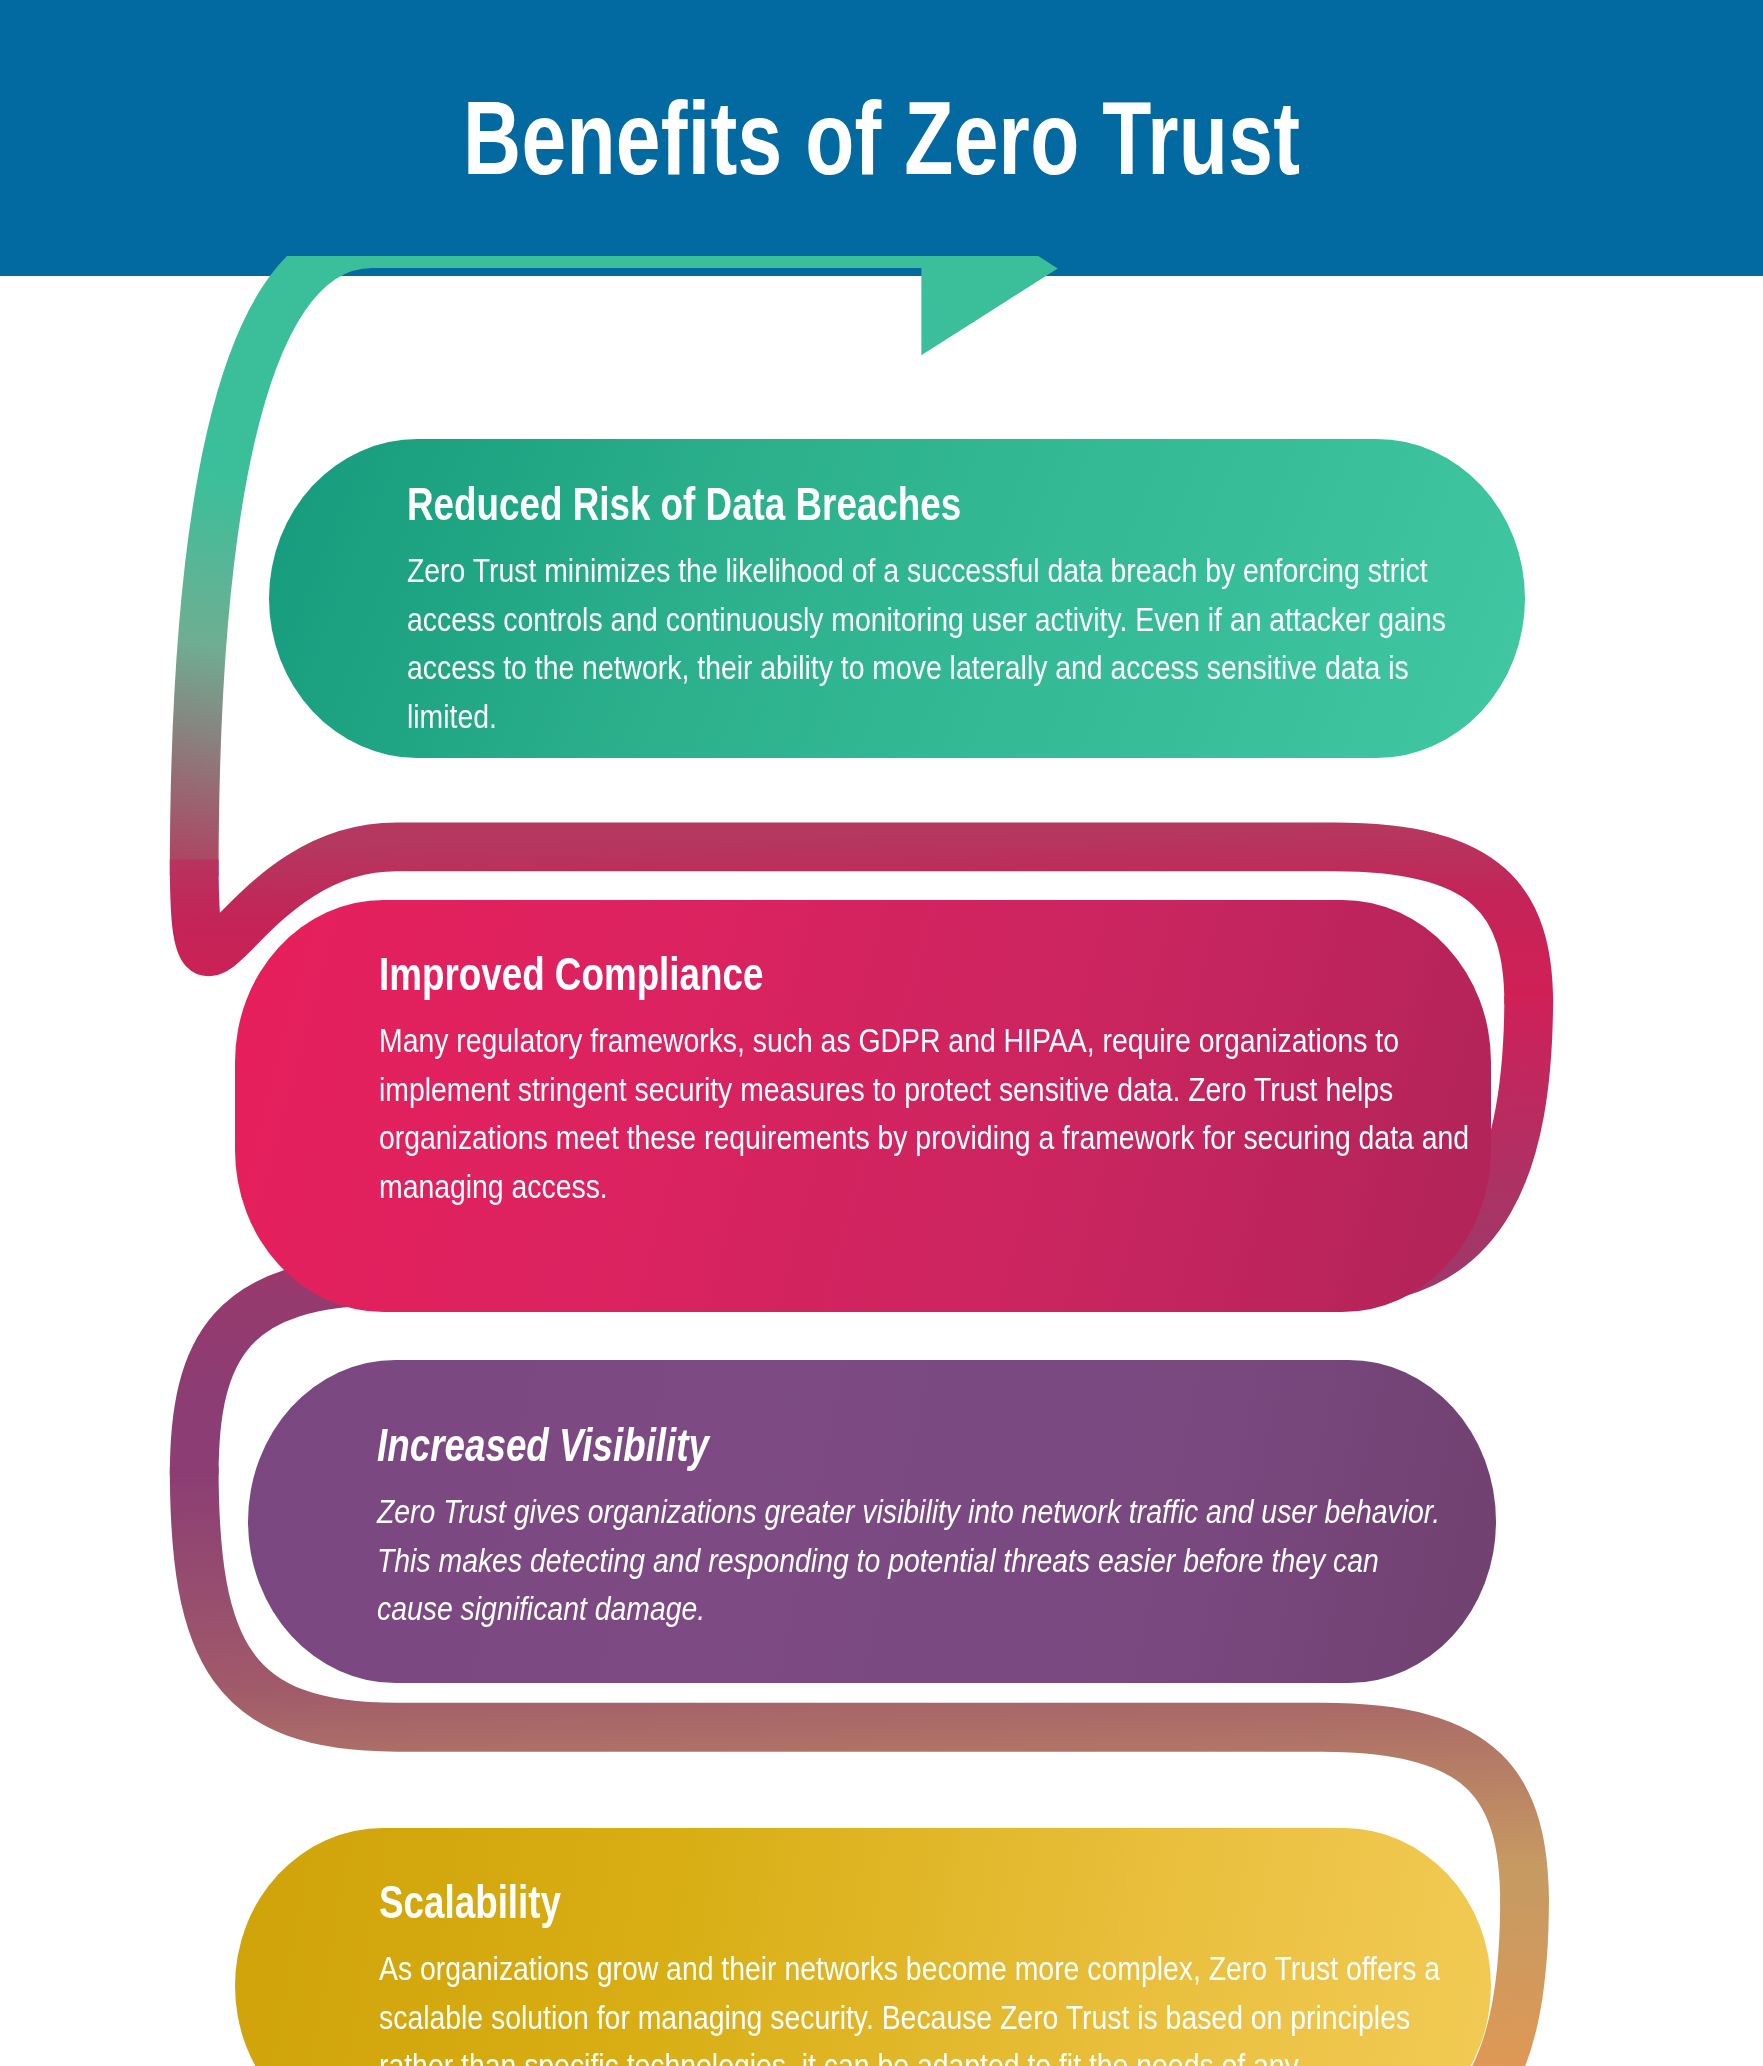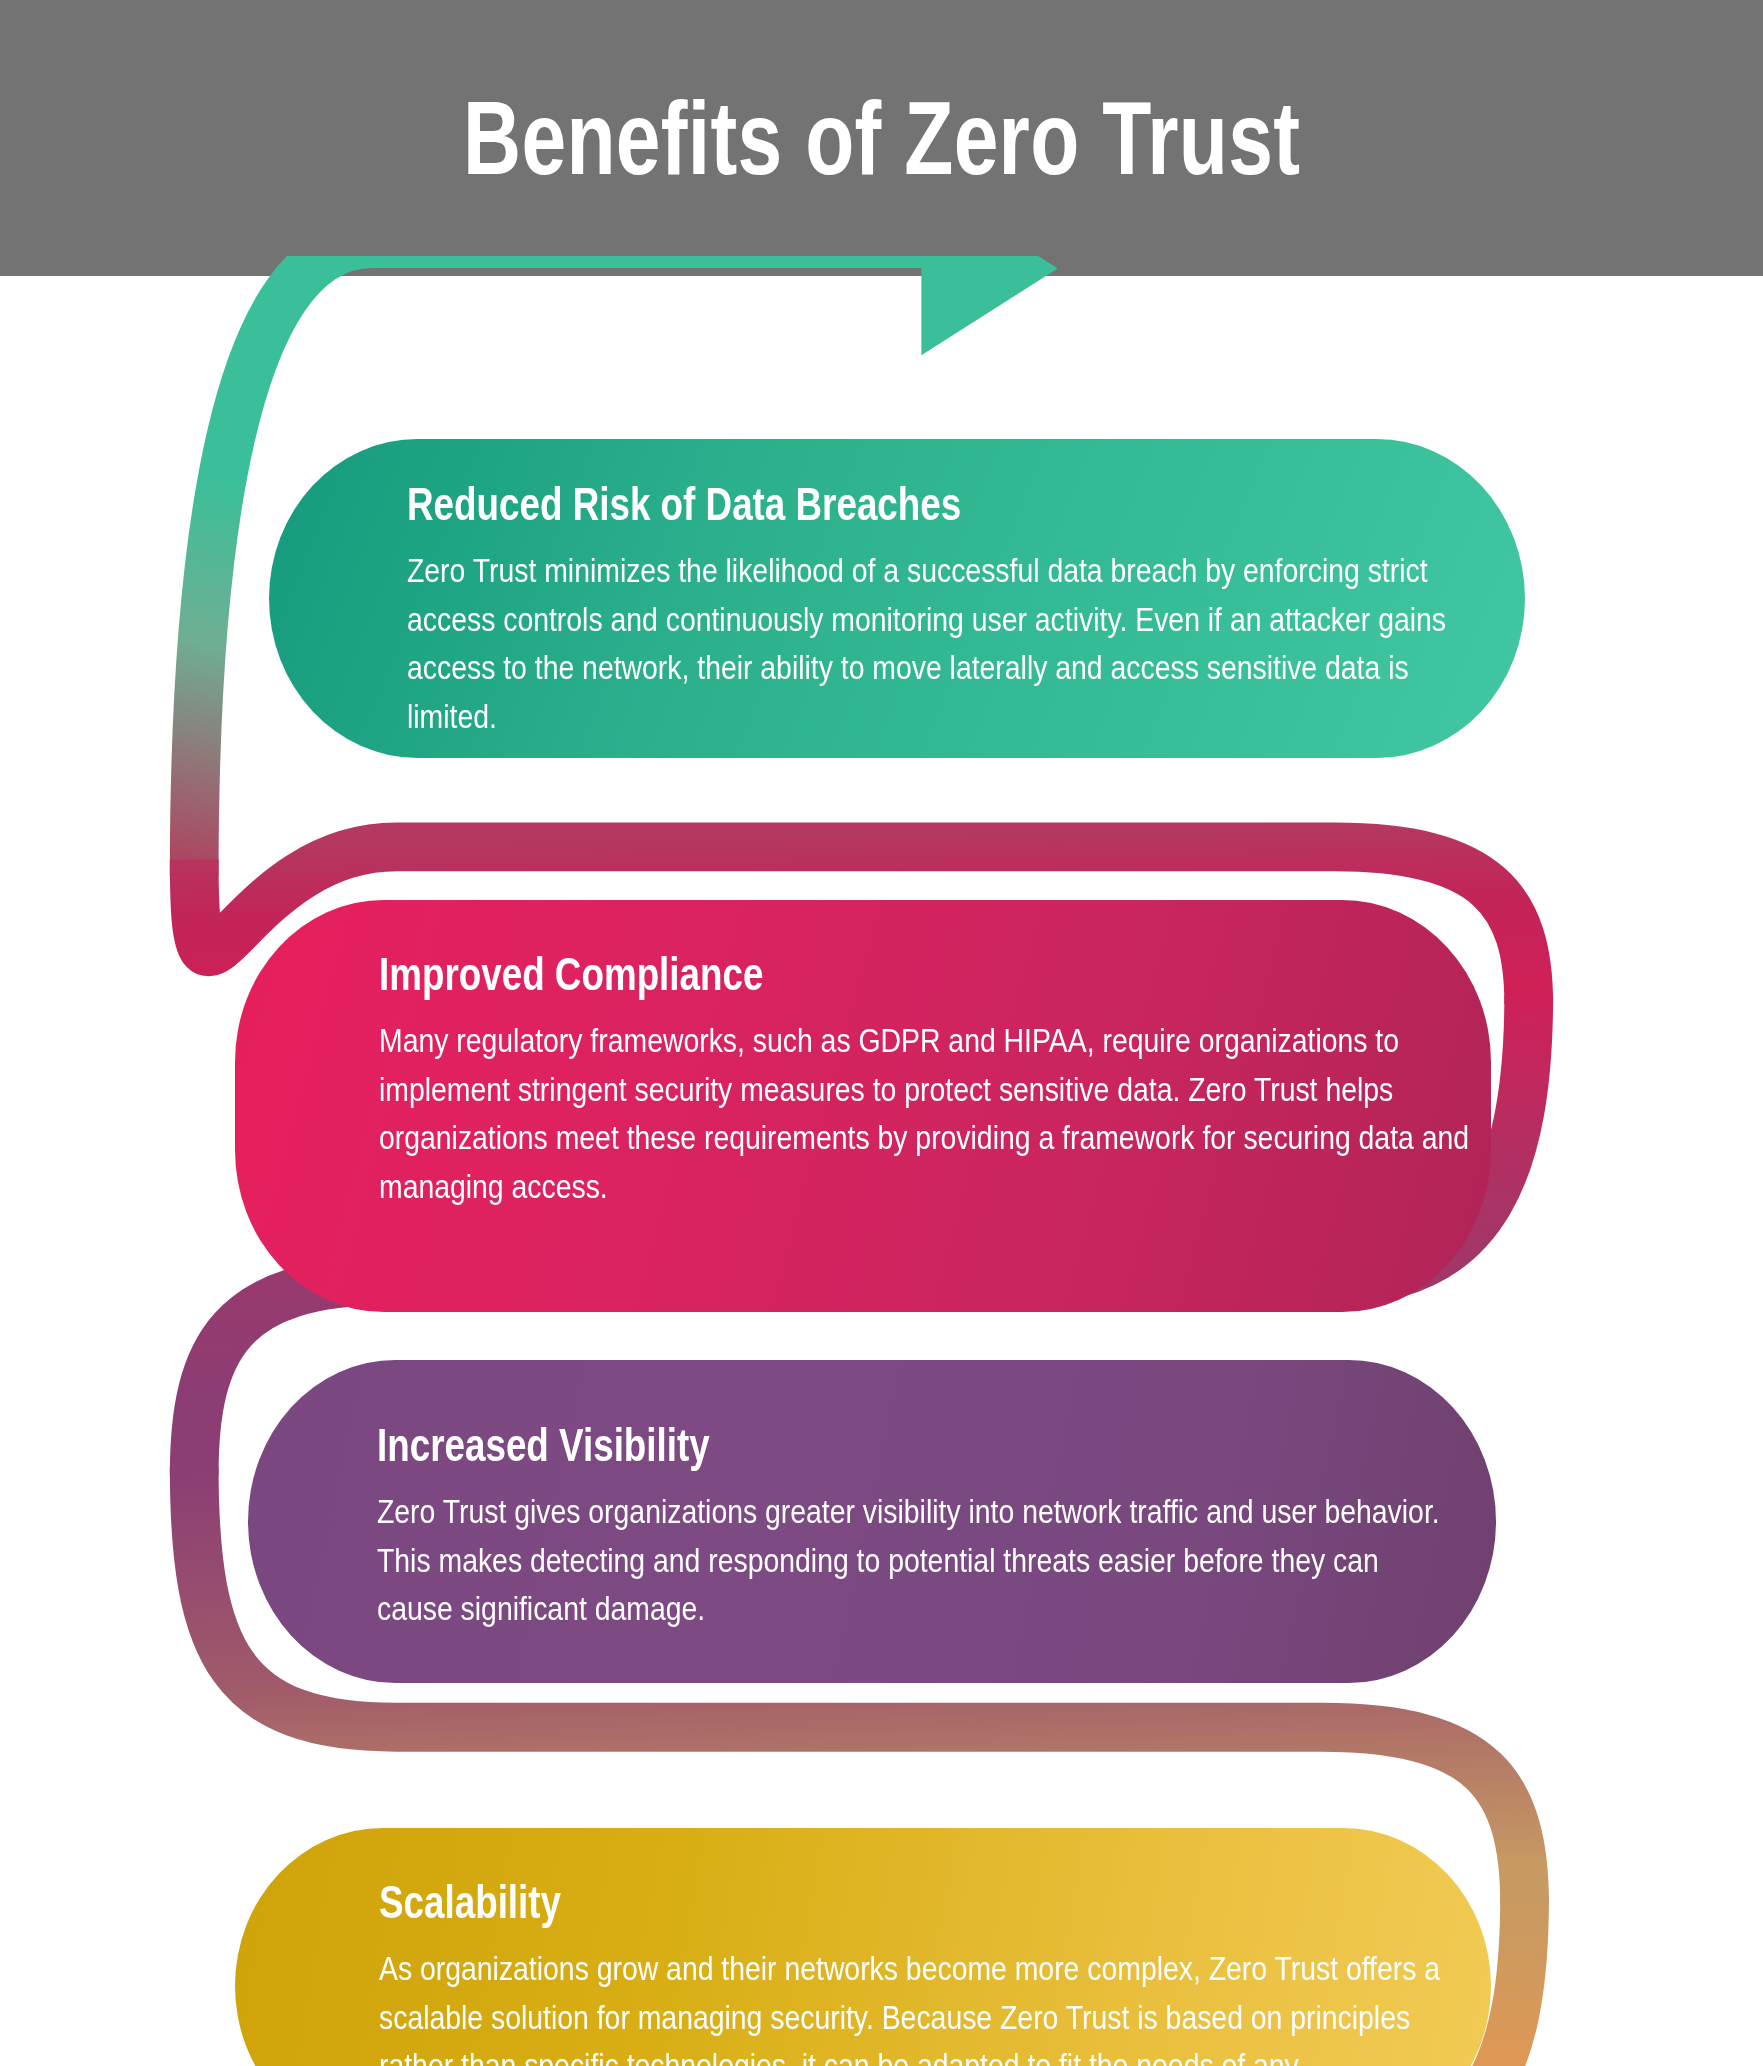--- a/index.html
+++ b/index.html
@@ -4,21 +4,21 @@
 <style>
   html,body{margin:0;padding:0;background:#ffffff;}
   body{
     width:1763px;height:2853px;position:relative;overflow:hidden;
     font-family:"Liberation Sans", sans-serif;
   }
 
   
   #header{
     position:absolute;left:0;top:0;width:1763px;height:276px;
-    background:#737373;
+    background:#0369a1;
     display:flex;align-items:center;justify-content:center;
   }
   #header-title{
     color:#ffffff;
     font-size:103px;
     font-weight:bold;
     letter-spacing:0.4px;
     line-height:1;
     transform:scaleX(0.78);
     transform-origin:center center;
@@ -66,21 +66,21 @@
           background:linear-gradient(112deg,#159b7c 0%,#2db18d 38%,#36bd98 70%,#41c7a2 100%);}
   #card-1 .card-inner{left:111px; top:41px; width:1091px;margin-left:27px;}
 
   #card-2{left:235px; top:900px; width:1256px; height:412px;
           border-radius:149px/162px;
           background:linear-gradient(105deg,#e61f5c 0%,#dd2260 30%,#c9255f 68%,#b02457 100%);}
   #card-2 .card-inner{left:144px; top:50px; width:1099px;}
 
   #card-3{left:248px; top:1360px; width:1248px; height:323px;
           border-radius:148px/162px;
-          background:linear-gradient(102deg,#7b4780 0%,#7d4a84 40%,#79487f 75%,#70406f 100%);}
+          background:linear-gradient(102deg,#7b4780 0%,#7d4a84 40%,#79487f 75%,#70406f 100%);font-style:italic;}
   #card-3 .card-inner{left:129px; top:61px; width:1083px;}
 
   #card-4{left:235px; top:1828px; width:1256px; height:316px;
           border-radius:148px/158px;
           background:linear-gradient(100deg,#cfa309 0%,#d8ae14 34%,#e9bf3d 72%,#f2cb55 100%);}
   #card-4 .card-inner{left:144px; top:50px; width:1083px;}
 </style>
 </head>
 <body>
 

